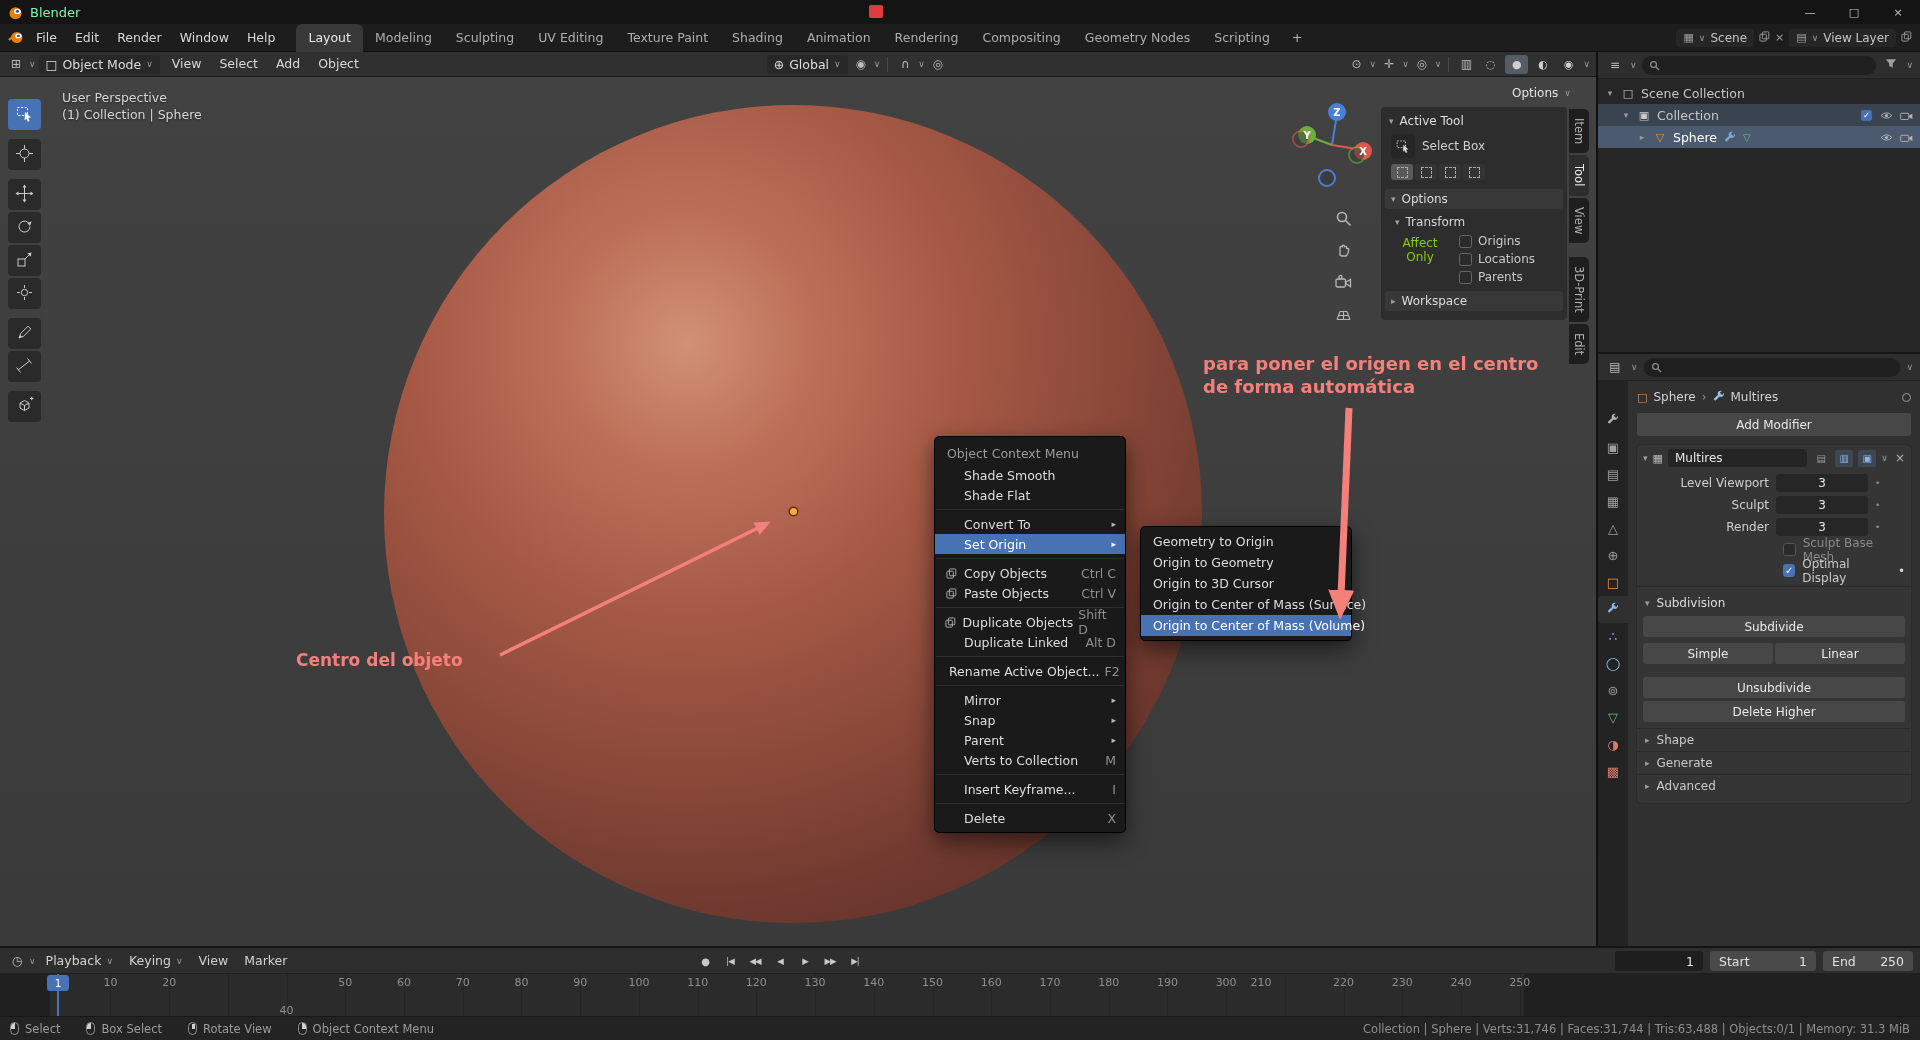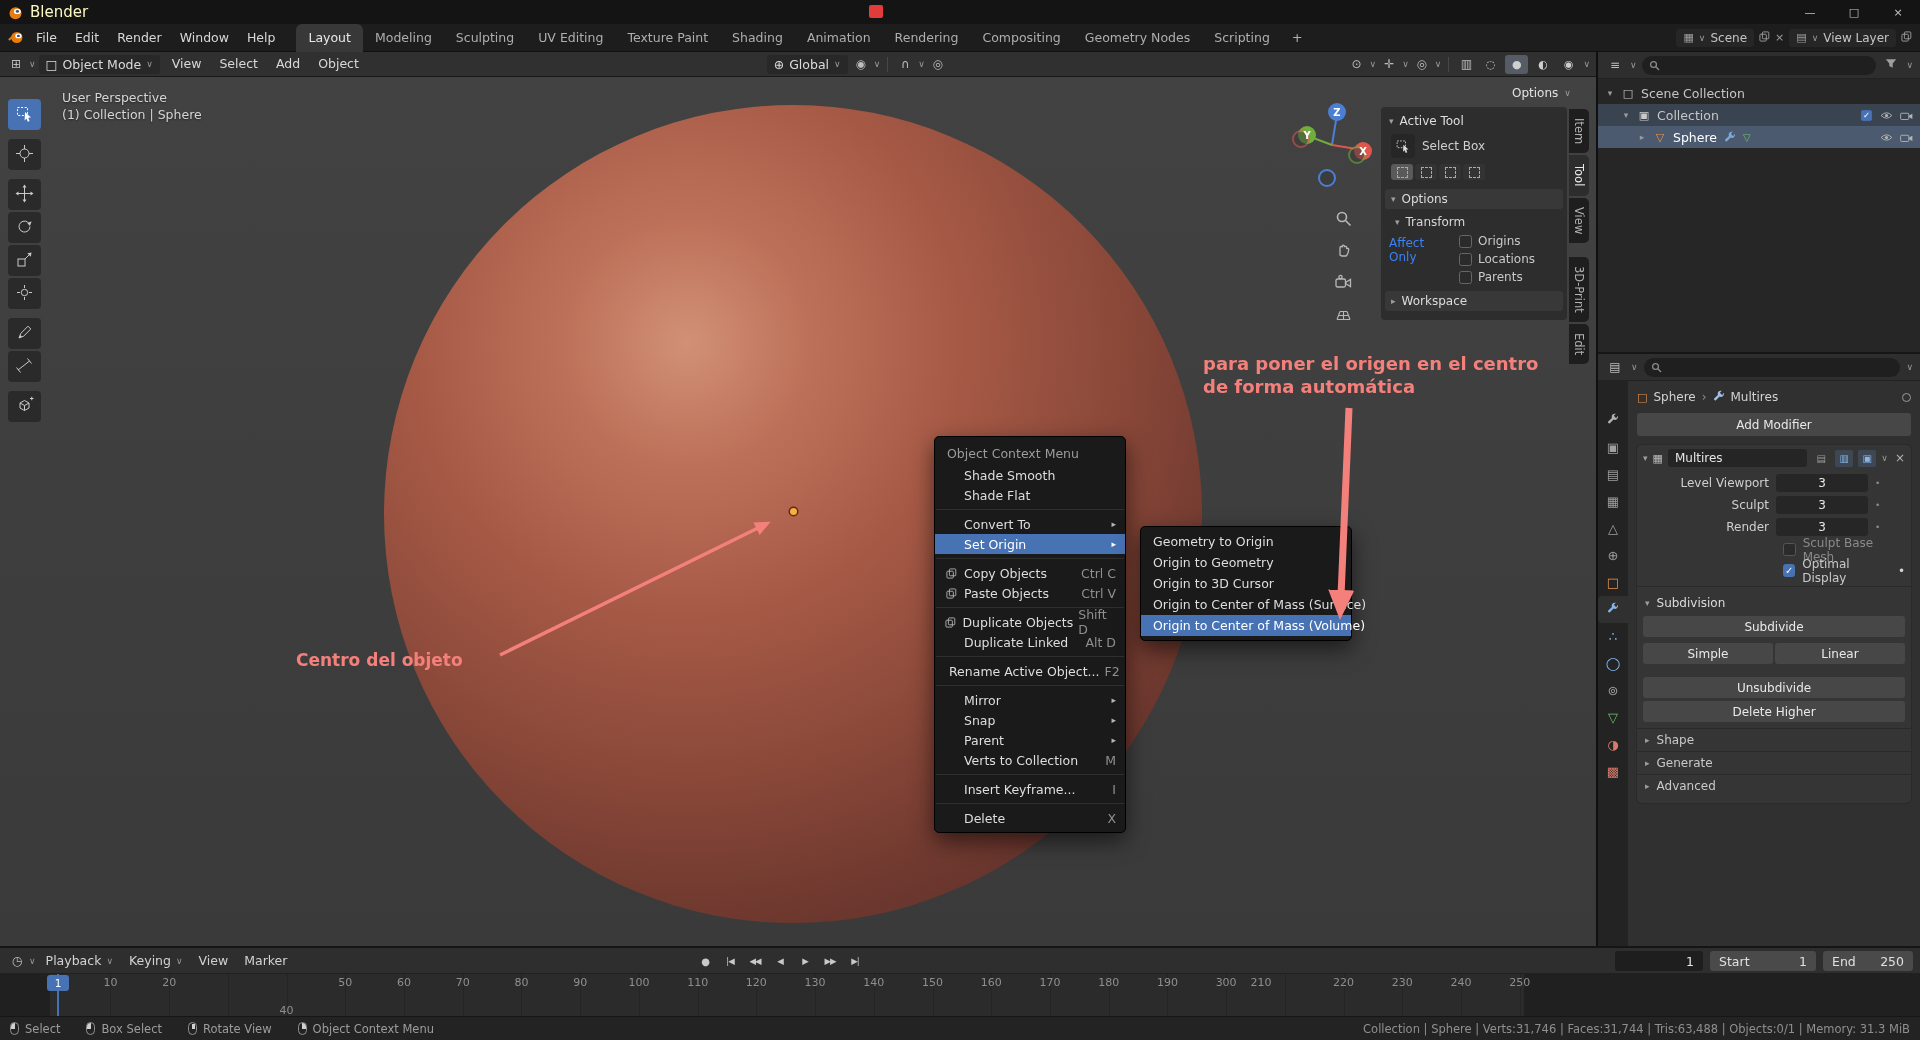--- a/index.html
+++ b/index.html
@@ -3,21 +3,21 @@
 <meta charset="utf-8">
 <style>
 *{margin:0;padding:0;box-sizing:border-box;user-select:none;cursor:default}
 html,body{width:1920px;height:1040px;overflow:hidden;background:#111}
 body{font-family:"DejaVu Sans","Liberation Sans",sans-serif;font-size:13px;color:#d4d4d4}
 .app{position:relative;width:1920px;height:1040px;background:#1d1d1d;overflow:hidden}
 
 
 .titlebar{height:24px;background:#141414;display:flex;align-items:center;padding:0 0 0 8px;gap:7px;position:relative}
 .tb-logo{width:15px;height:15px;display:inline-block}
-.tb-title{color:#fef9c3;font-size:15px}
+.tb-title{color:#86efac;font-size:13px}
 .rec-dot{position:absolute;left:869px;top:5px;width:14px;height:13px;background:#e03c3c;border-radius:2px}
 .win-controls{margin-left:auto;display:flex;height:24px}
 .wc{width:44px;height:24px;display:flex;align-items:center;justify-content:center;color:#c4c4c4;font-size:11px}
 
 
 .topbar{height:28px;background:#1d1d1d;display:flex;align-items:center;padding-left:6px;border-bottom:1px solid #101010}
 .bl-icon{width:19px;height:14px;display:flex;align-items:center;justify-content:center;margin-right:2px}
 .menus{display:flex}
 .menu-item{padding:0 9px;color:#d8d8d8;font-size:12.5px;line-height:28px}
 .tabs{display:flex;margin-left:12px;align-items:stretch;height:28px}
@@ -66,21 +66,21 @@
 .caret{color:#9e9e9e;font-size:9px}
 .np-tool{display:flex;align-items:center;gap:7px;padding:4px 10px}
 .np-ticon{width:24px;height:24px;background:#262626;border-radius:4px;display:flex;align-items:center;justify-content:center}
 .np-modes{display:flex;gap:2px;padding:2px 10px 6px}
 .np-mode{width:22px;height:16px;background:#333;border-radius:3px;position:relative}
 .np-mode::before{content:"";position:absolute;left:6px;top:3px;width:9px;height:9px;border:1px dashed #aaa}
 .np-mode.active{background:#5a5a5a}
 .np-sec{display:flex;align-items:center;gap:6px;background:#383838;margin:3px 4px;padding:3px 6px;border-radius:3px;color:#dcdcdc}
 .np-sub{display:flex;align-items:center;gap:6px;padding:3px 14px;color:#d6d6d6}
 .np-affect{display:flex;padding:2px 8px 4px}
-.np-albl{width:70px;text-align:left;padding-right:8px;color:#3b82f6;padding-top:2px}
+.np-albl{width:70px;text-align:center;padding-right:8px;color:#84cc16;padding-top:2px}
 .np-checks{display:flex;flex-direction:column;gap:4px}
 .np-chk-row{display:flex;align-items:center;gap:6px}
 .cbx{width:13px;height:13px;background:#2b2b2b;border:1px solid #666;border-radius:2.5px;display:flex;align-items:center;justify-content:center;font-size:10px;color:#fff}
 .cbx.checked{background:#4772b3;border-color:#4772b3}
 .cbx-lbl{color:#c9c9c9}
 
 
 .vtabs{position:absolute;left:1569px;top:32px;display:flex;flex-direction:column;gap:2px}
 .vtab{writing-mode:vertical-rl;background:#1e1e1e;color:#b2b2b2;padding:9px 3px;border-radius:0 5px 5px 0;font-size:11.5px}
 .vtab.active{background:#2d2d2d;color:#e8e8e8}

